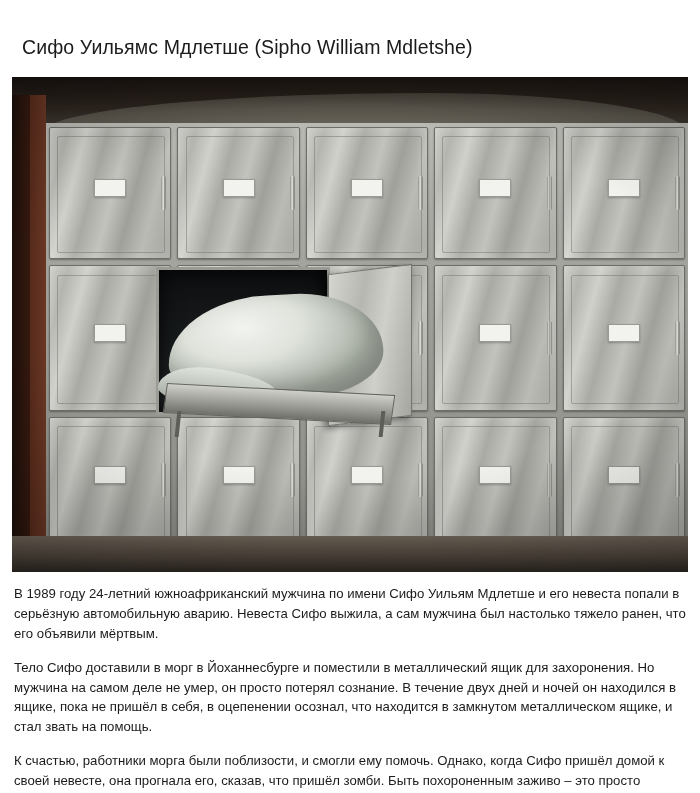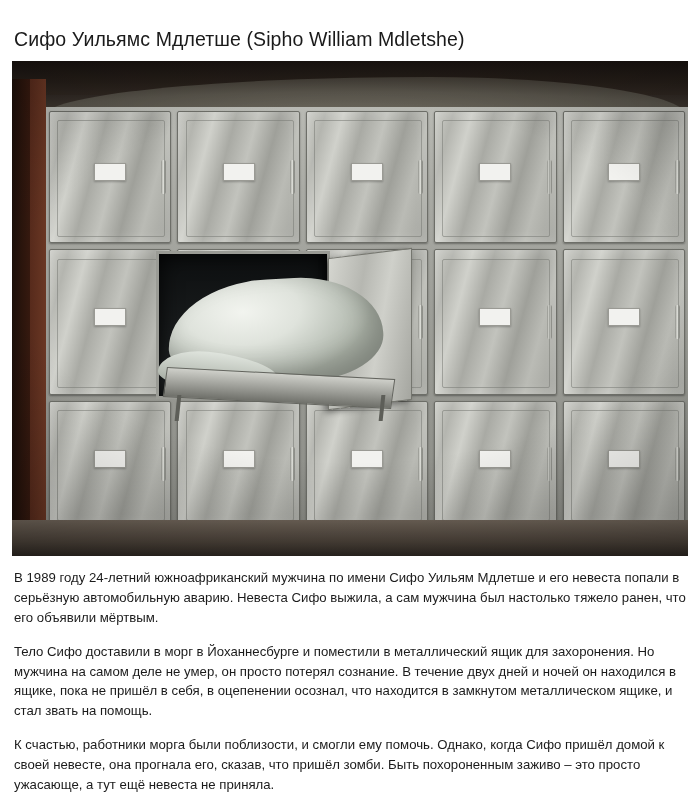--- a/index.html
+++ b/index.html
@@ -18,21 +18,21 @@
     width: 700px;
     height: 793px;
     position: relative;
     box-sizing: border-box;
   }
   .article-title {
     font-size: 19.5px;
     font-weight: normal;
     color: #1a1a1a;
     padding: 28px 14px 10px 14px;
-    margin: 0;
+    margin: 8px;
     letter-spacing: 0.1px;
     line-height: 1.2;
   }
   .photo-wrap {
     margin: 0 12px;
     width: 676px;
     height: 495px;
     position: relative;
     overflow: hidden;
     background: #2c2c2c;

